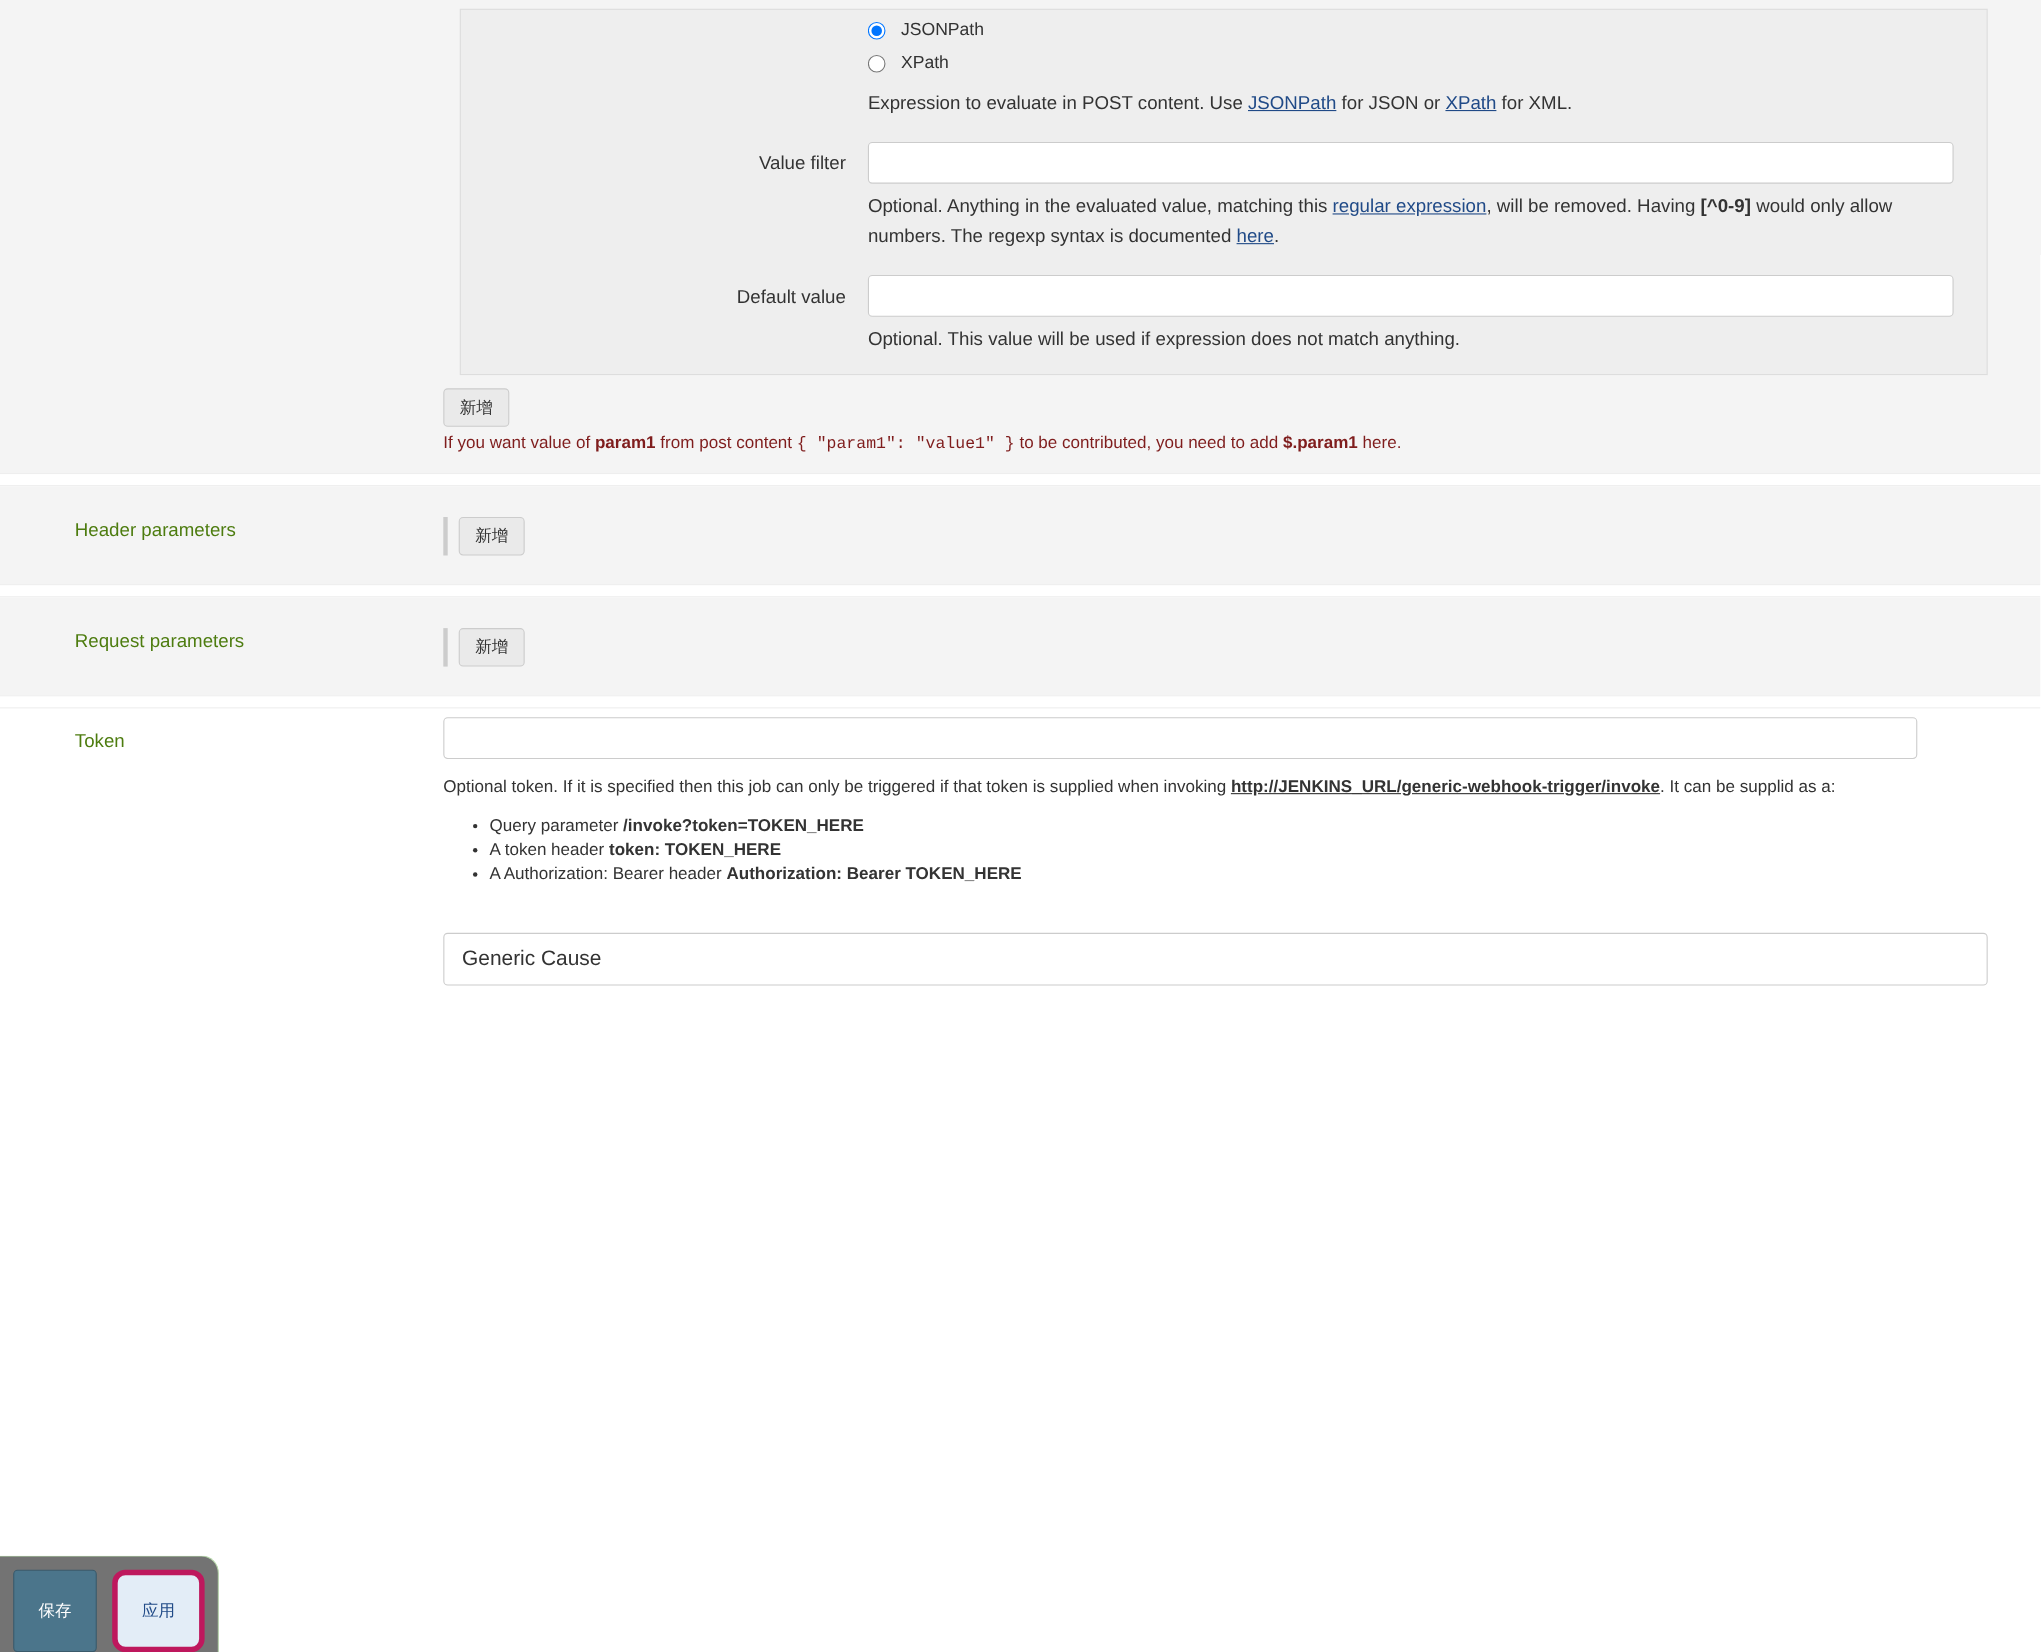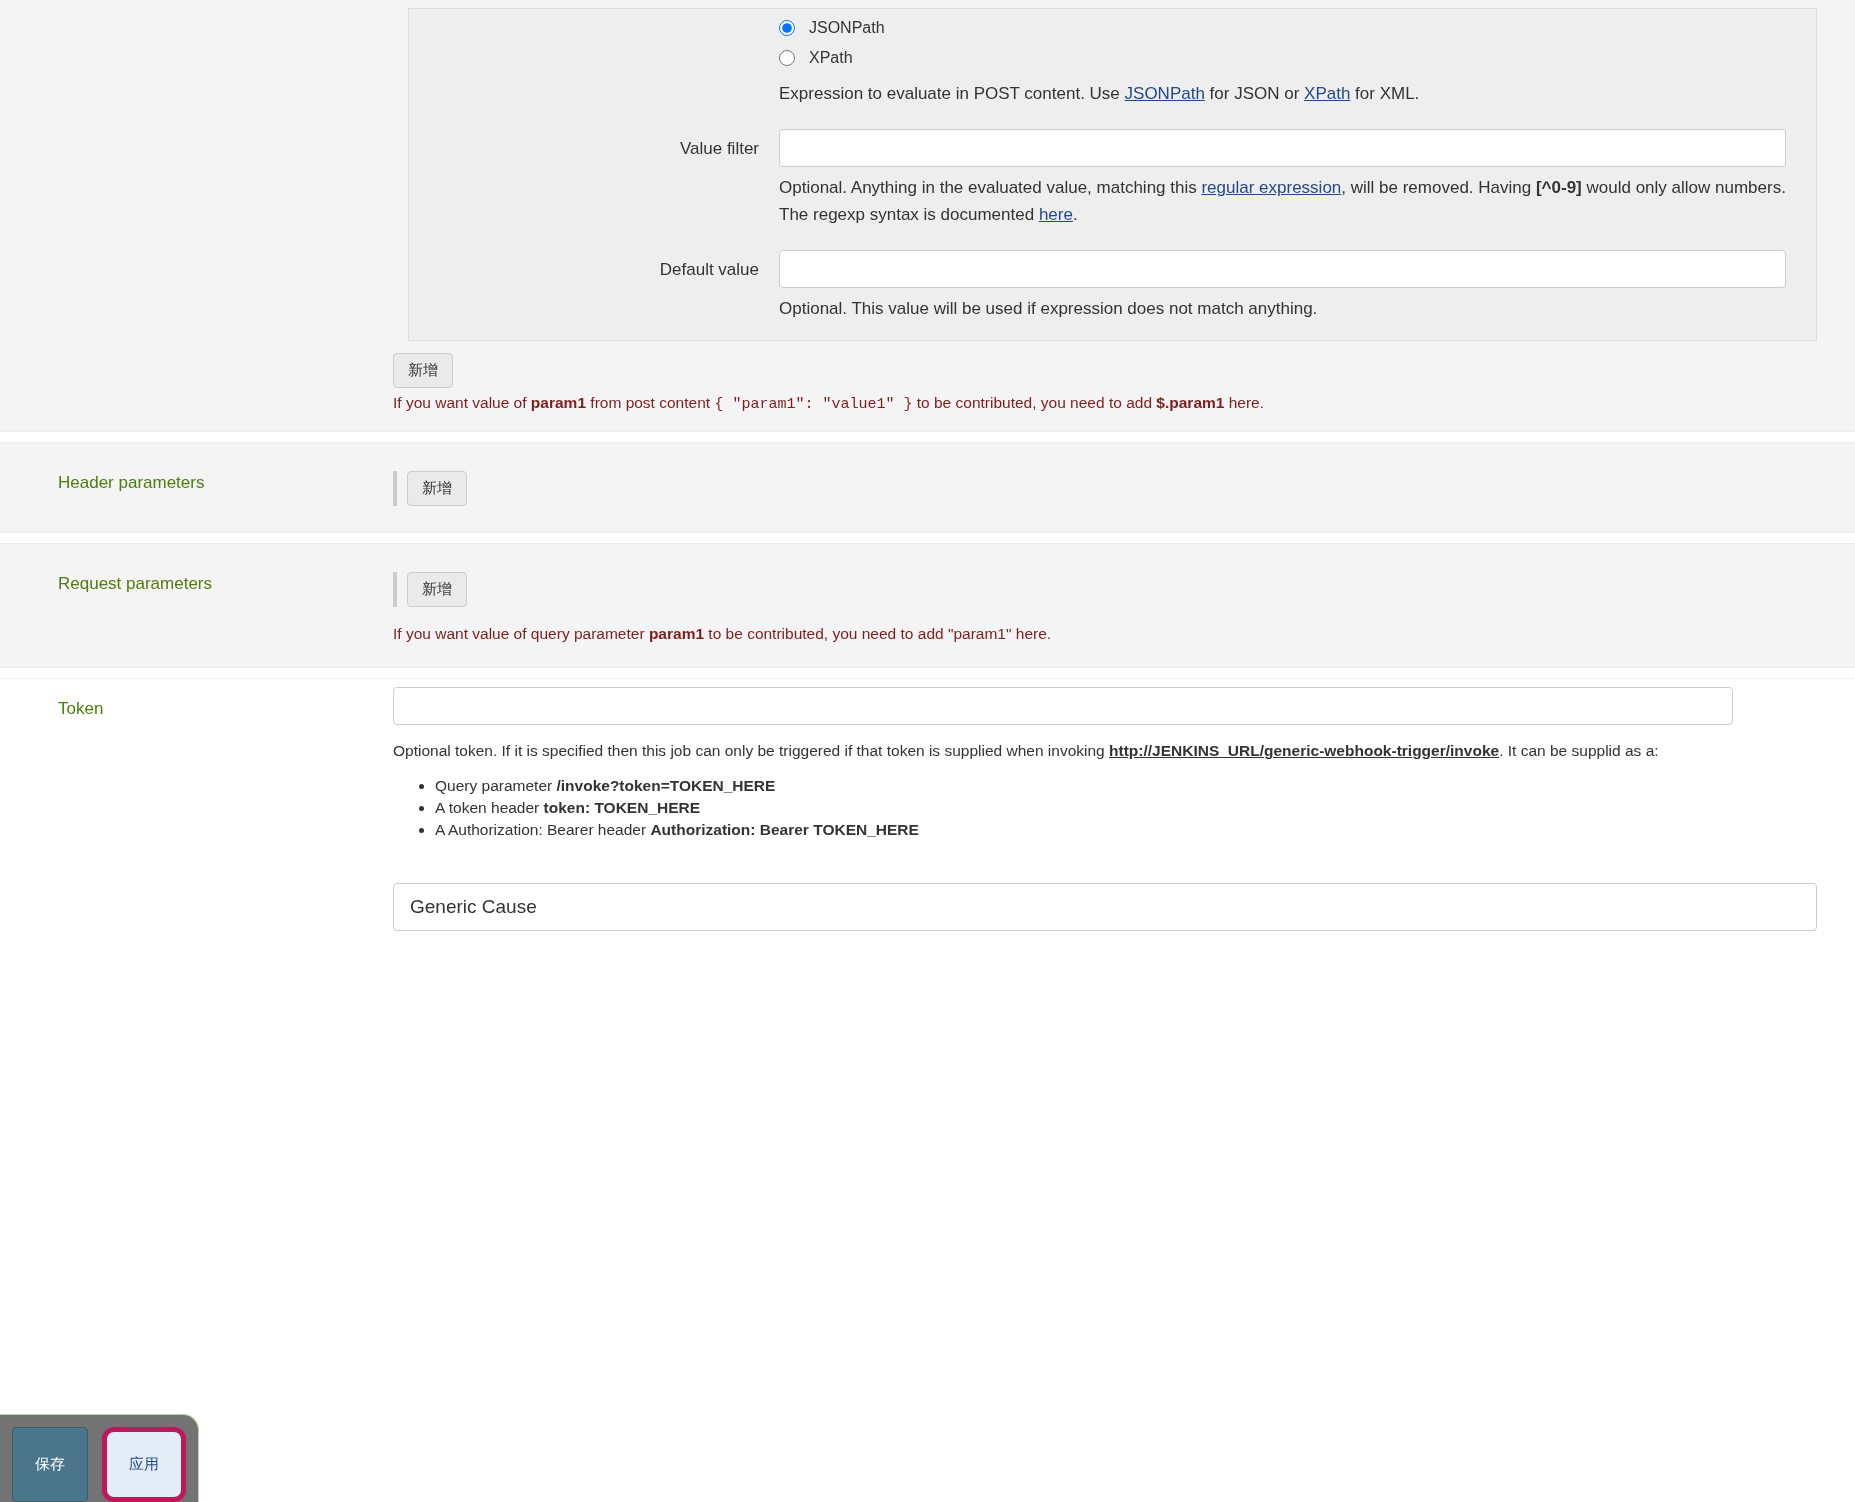--- a/index.html
+++ b/index.html
@@ -8,21 +8,21 @@
   font-size: 16px;
   color: #333;
   background: #fff;
   width: 1855px;
 }
 .page {
   padding: 0 0 0 0;
 }
 .section-row {
   display: flex;
-  padding: 8px 8px;
+  padding: 8px 18px;
   justify-content: center;
 }
 .label-col {
   width: 385px;
   padding: 12px 20px 0 50px;
   font-size: 17px;
   color: #4d7c0f;
 }
 .content-col {
   flex: 1;
@@ -235,23 +235,20 @@
 
   <div class="section-gap"></div>
 
   <div class="section-band">
     <div class="section-row">
       <div class="label-col">Request parameters</div>
       <div class="content-col">
         <div class="btn-bar">
           <button class="btn">新增</button>
         </div>
-        <div class="hint-line">
-          <span>If you want value of query parameter </span><strong>param1</strong><span> to be contributed, you need to add "param1" here.</span>
-        </div>
       </div>
     </div>
   </div>
 
   <div class="section-gap"></div>
 
   <div class="section-row">
     <div class="label-col">Token</div>
     <div class="content-col">
       <input class="text-input wide" type="text" value="" style="">

